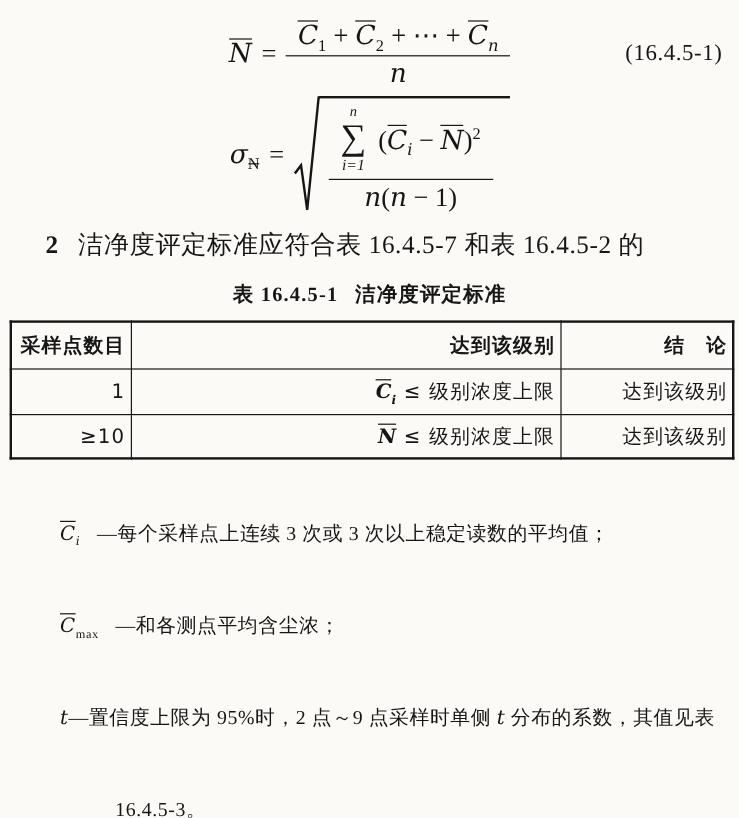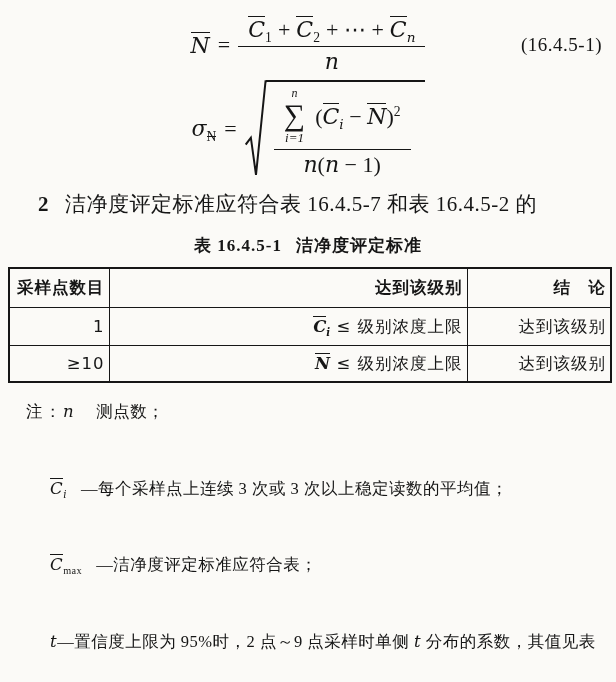--- a/index.html
+++ b/index.html
@@ -185,28 +185,25 @@
       </tr>
       <tr class="r3">
         <td>≥10</td>
         <td><span class="tmath"><span class="mvar ol">N</span></span><span> ≤ 级别浓度上限</span></td>
         <td>达到该级别</td>
       </tr>
     </tbody>
   </table>
 
   <div class="notes">
-    <div class="note-line">
-      <span class="note-label">注：</span><span class="mvar">n</span><span class="gap-m"></span><span>测点数；</span>
-    </div>
     <div class="note-line note-hang">
       <span class="mvar ol">C</span><sub class="msub mvar">i</sub><span class="gap-s"></span><span>—每个采样点上连续 3 次或 3 次以上稳定读数的平均值；</span>
     </div>
     <div class="note-line note-hang">
-      <span class="mvar ol">C</span><sub class="msub">max</sub><span class="gap-s"></span><span>—洁净度评定标准应符合表；</span>
+      <span class="mvar ol">C</span><sub class="msub">max</sub><span class="gap-s"></span><span>—和各测点平均含尘浓；</span>
     </div>
     <div class="note-line note-hang">
       <span class="mvar">t</span><span>—置信度上限为 95%时，2 点～9 点采样时单侧 </span><span class="mvar">t</span><span> 分布的系数，其值见表</span>
     </div>
     <div class="note-line note-hang note-cont">
       <span>16.4.5-3。</span>
     </div>
   </div>
 
 </div>

